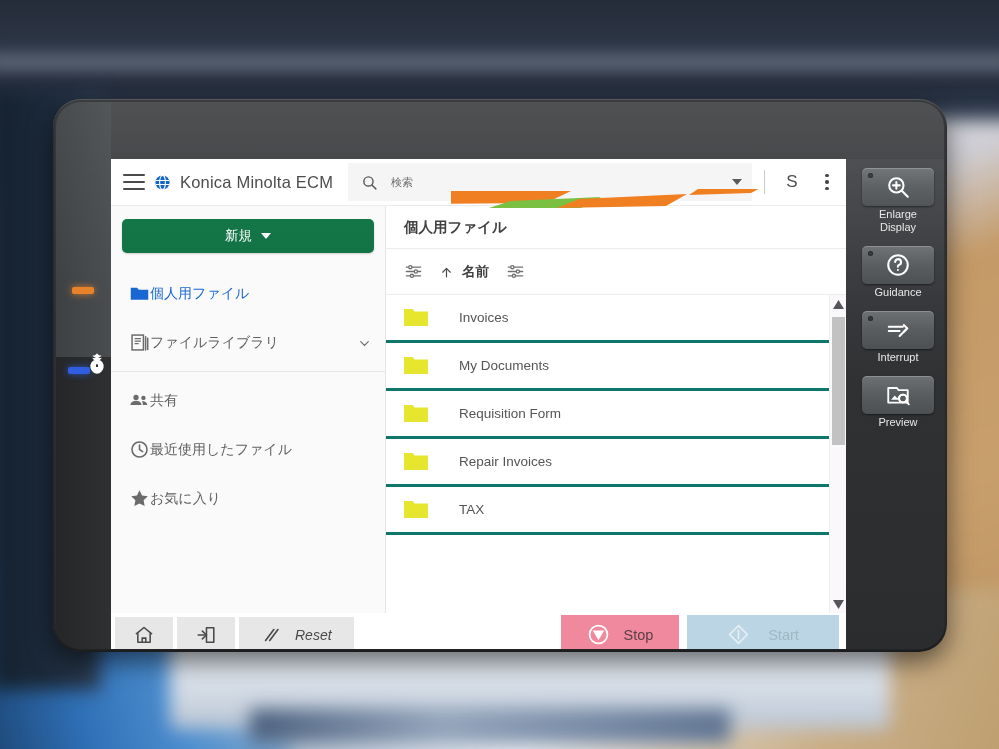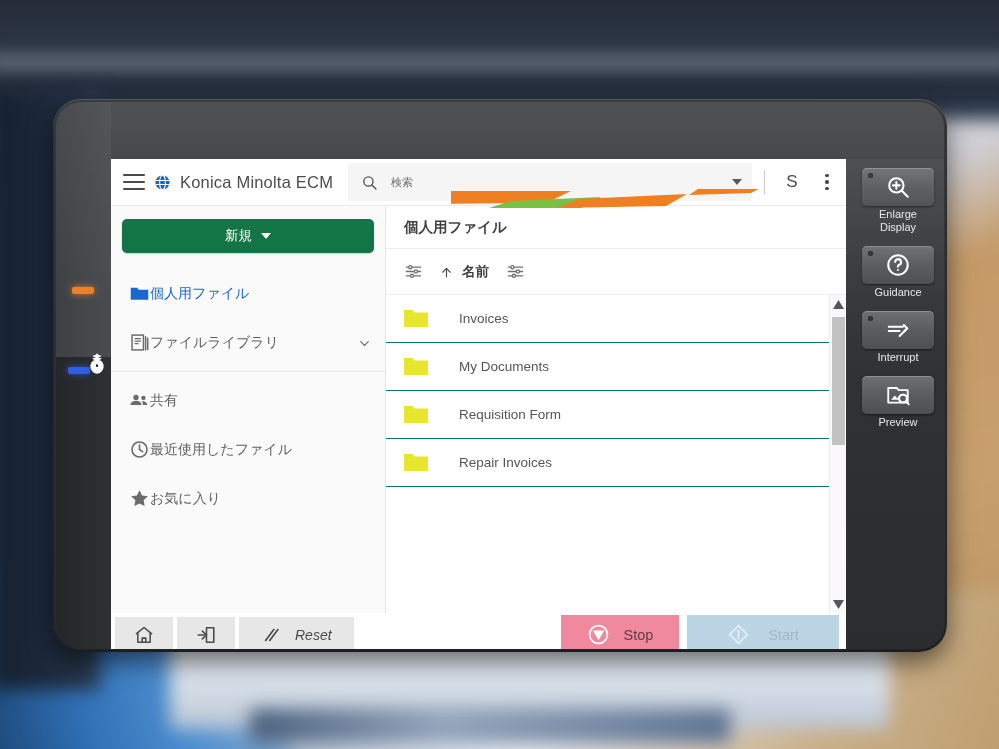--- a/index.html
+++ b/index.html
@@ -214,21 +214,21 @@
   }
   #sortbar .tune { width: 19px; height: 19px; color: #6f6f6f; flex: none; cursor: pointer; }
   #sortbar .sortkey { display: flex; align-items: center; gap: 9px; cursor: pointer; }
   #sortbar .arrow-up { width: 13px; height: 13px; color: #4a4a4a; }
   #sortbar .sortlabel { font-size: 13.5px; color: #3c3c3c; font-weight: bold; }
 
   #list-wrap { flex: 1 1 auto; display: flex; min-height: 0; position: relative; }
   #list { flex: 1 1 auto; overflow: hidden; min-width: 0; }
   .row {
     height: 48px; display: flex; align-items: center; gap: 0;
-    border-bottom: 1px solid #0f766e; padding: 0 18px; cursor: pointer;
+    border-bottom: 3px solid #0f766e; padding: 0 18px; cursor: pointer;
   }
   .row .folder { width: 24px; height: 19px; flex: none; }
   .row .name { font-size: 13.5px; color: #555; margin-left: 31px; white-space: nowrap; }
 
   
   #vscroll { width: 17px; flex: none; background: #faf8fa;
     display: flex; flex-direction: column; align-items: center;
     border-left: 1px solid #f0eef0; }
   #vscroll .sb-arrow { height: 18px; display: flex; align-items: center;
     justify-content: center; flex: none; cursor: pointer; }
@@ -533,20 +533,28 @@
 
               <div class="row">
                 <span class="folder">
                   <svg viewBox="0 0 24 19" fill="#e6e62e">
                         <path d="M0 1h8.4l2.2 2.4H24V18H0z"></path>
                       </svg>
                 </span>
                 <span class="name">Repair Invoices</span>
               </div>
 
+              <div class="row">
+                <span class="folder">
+                  <svg viewBox="0 0 24 19" fill="#e6e62e">
+                        <path d="M0 1h8.4l2.2 2.4H24V18H0z"></path>
+                      </svg>
+                </span>
+                <span class="name">TAX</span>
+              </div>
             </div>
 
             <div id="vscroll">
               <div class="sb-arrow">
                 <svg width="11" height="9" viewBox="0 0 11 9">
                       <path d="M5.5 0 11 9H0z" fill="#55565a"></path>
                     </svg>
               </div>
               <div class="sb-track">
                 <div class="sb-thumb"></div>

